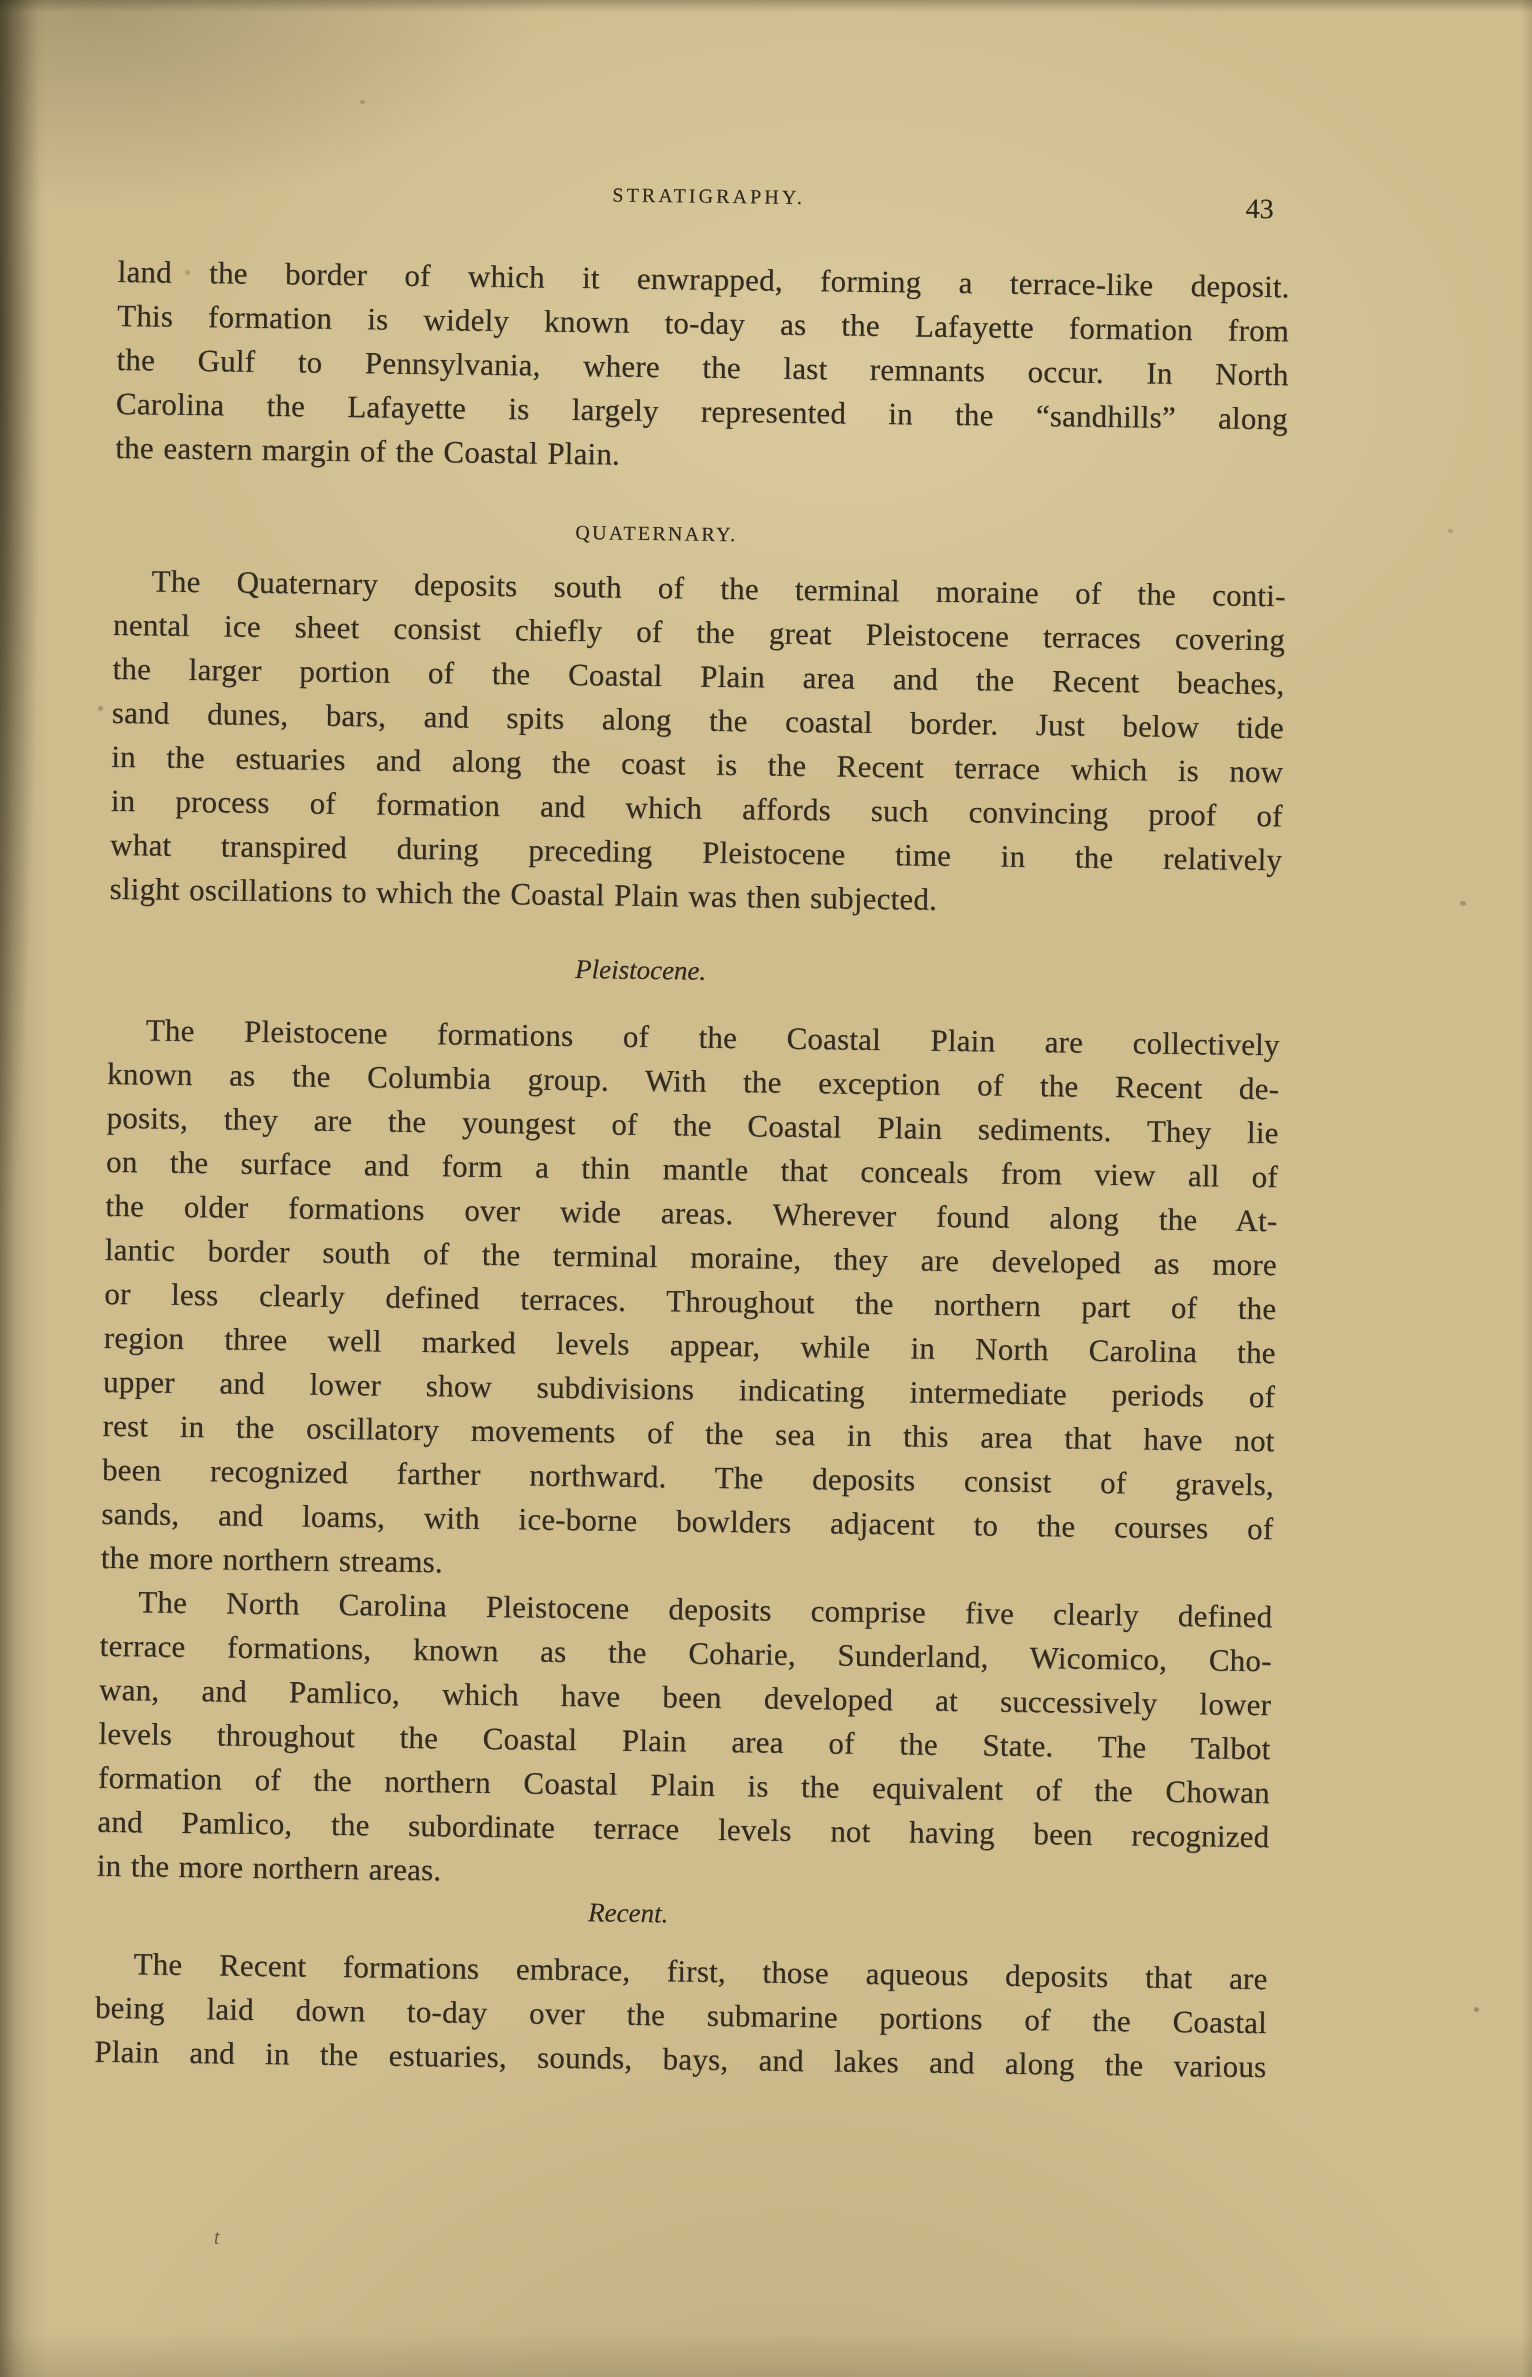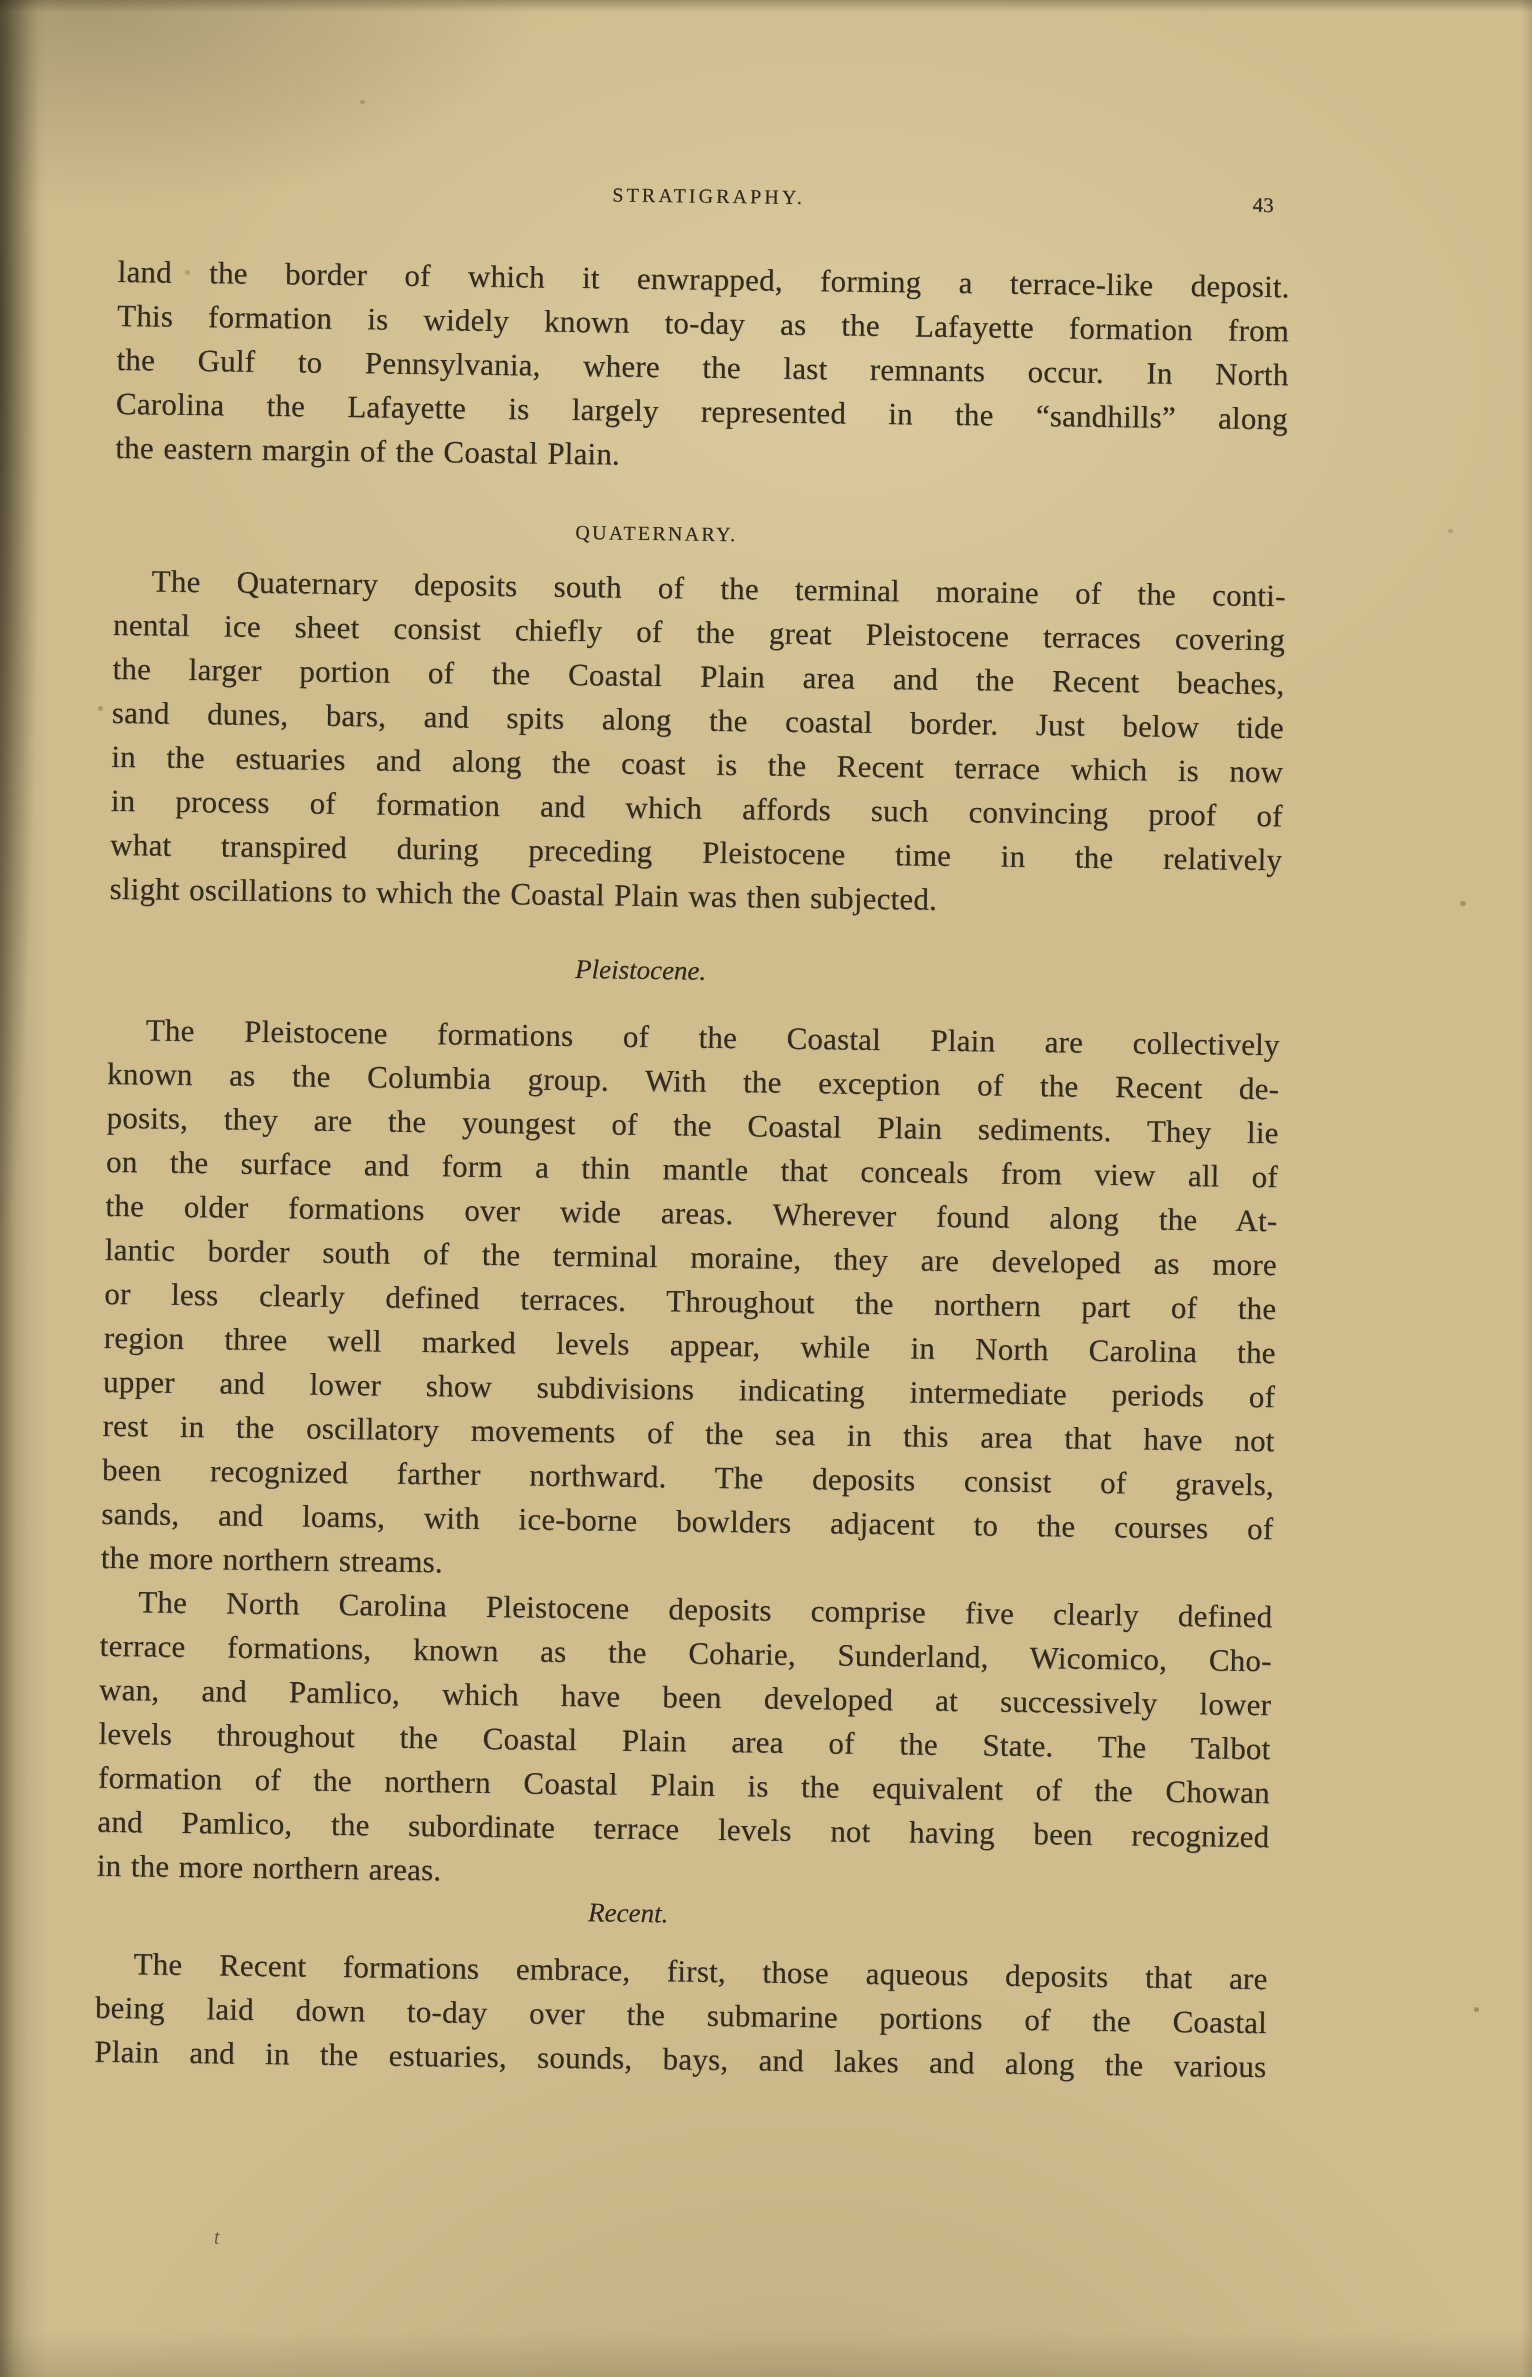--- a/index.html
+++ b/index.html
@@ -46,21 +46,21 @@
     font-size: 20px;
     letter-spacing: 3.1px;
     color: #2e281d;
     text-shadow: 0.3px 0.3px 0.6px rgba(50,42,28,0.45);
     white-space: nowrap;
   }
   .page-number {
     position: absolute;
     right: 17px;
     top: 3.1px;
-    font-size: 21px;
+    font-size: 28px;
     color: #2e281d;
     text-shadow: 0.3px 0.3px 0.6px rgba(50,42,28,0.45);
   }
   .para {
     font-size: 31px;
     text-shadow: 0.3px 0.3px 0.7px rgba(50,42,28,0.50);
   }
   .line {
     height: 44px;
     line-height: 44px;

